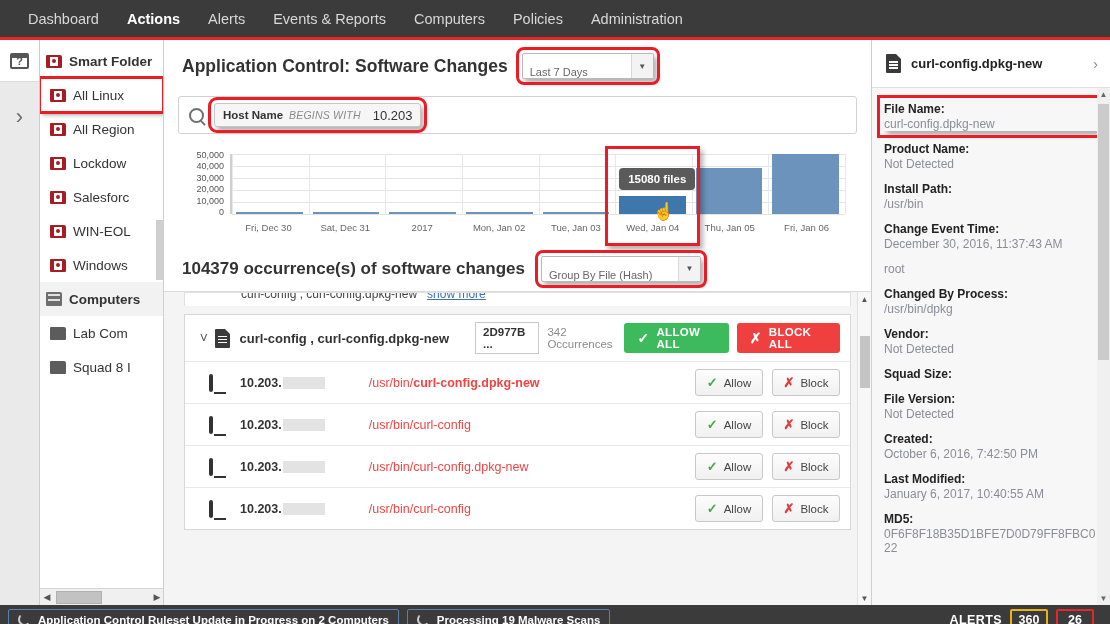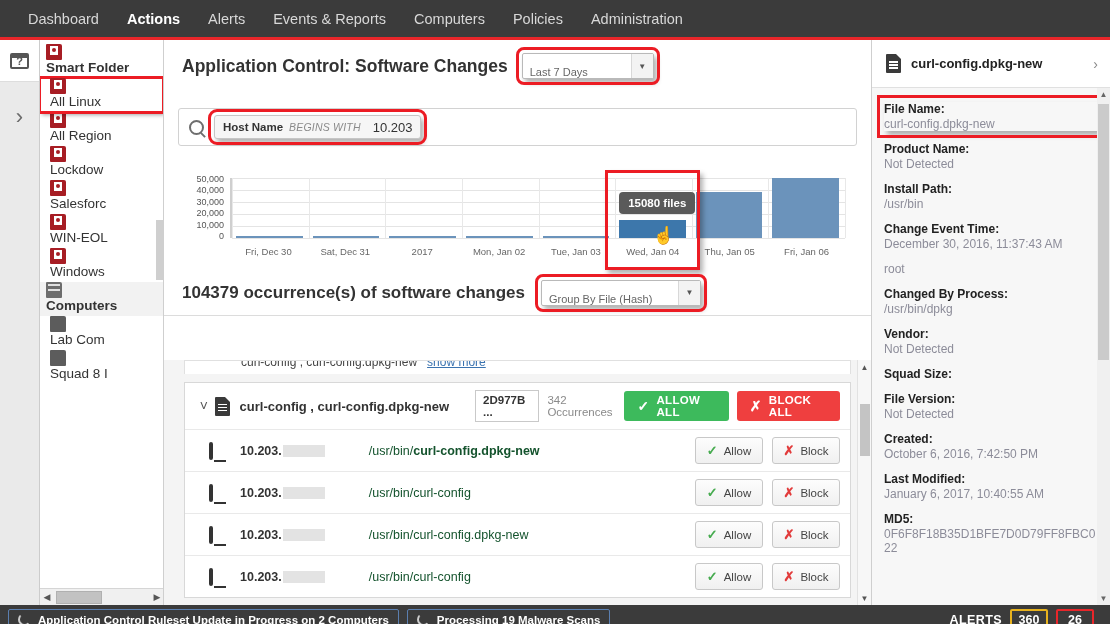--- a/index.html
+++ b/index.html
@@ -29,22 +29,22 @@
               font-size:11px; font-weight:bold; color:#555; display:flex; align-items:flex-end;
               justify-content:center; line-height:11px; }
   #helpicon::before { content:""; position:absolute; top:0; left:0; right:0; height:3px; background:#555;}
   #railexp { height:70px; display:flex; align-items:center; justify-content:center;
              font-size:22px; color:#6b6b6b; cursor:pointer; }
 
   
   #sidebar { width:124px; flex:0 0 124px; background:#fff; border-right:1px solid #cfcfcf;
              position:relative; overflow:hidden; }
   #treewrap { height:528px; overflow:hidden; padding-top:4px; position:relative;}
-  .trow { height:34px; display:flex; white-space:nowrap; font-size:13.5px;
-          color:#333; position:relative; padding-left:6px;flex-direction:column;}
+  .trow { height:34px; display:flex; align-items:center; white-space:nowrap; font-size:13.5px;
+          color:#333; position:relative; padding-left:6px;}
   .trow.ind1 { padding-left:10px; }
   .trow.hdr { font-weight:bold; padding-left:6px; }
   .trow.grouphdr { background:#f2f2f2; }
   .twist { position:absolute; left:12px; color:#9a9a9a; font-size:11px; }
   .ficon { width:16px; height:13px; margin-right:7px; flex:0 0 16px; position:relative;
            border-radius:1px 2px 1px 1px; }
   .ficon.smart { background:#a71d24; }
   .ficon.smart::before { content:""; position:absolute; left:4px; top:2px; width:8px; height:9px;
            background:#fff; }
   .ficon.smart::after { content:""; position:absolute; left:6px; top:4px; width:4px; height:4px;
@@ -67,21 +67,21 @@
   #titlebar { height:52px; display:flex; align-items:center; padding:0 18px; background:#fff;}
   #pagetitle { font-size:17.5px; font-weight:bold; color:#333; }
   .seldrop { position:relative; width:132px; height:26px; border:1px solid #b9b9b9; background:#fff;
              display:flex; align-items:flex-end; padding:0 24px 0 7px; font-size:11px; color:#666;
              border-radius:2px; cursor:pointer; }
   .seldrop .caret { position:absolute; right:0; top:0; bottom:0; width:22px; background:#f3f3f3;
              border-left:1px solid #d8d8d8; display:flex; align-items:center; justify-content:center;
              font-size:8px; color:#555; }
   .redbox { outline:3px solid #ec1c24; outline-offset:3px; box-shadow:3px 4px 5px rgba(0,0,0,.3); }
 
-  #searchbar { height:38px; margin:16px 14px; border:1px solid #d2d2d2; border-radius:3px;
+  #searchbar { height:38px; margin:4px 14px; border:1px solid #d2d2d2; border-radius:3px;
                display:flex; align-items:center; padding:0 10px; background:#fff; }
   #searchicon { width:15px;height:15px;border:2px solid #6e6e6e;border-radius:50%;position:relative;
                 margin-right:10px; flex:0 0 15px;}
   #searchicon::after{content:"";position:absolute;width:2px;height:6px;background:#6e6e6e;
                 right:-2px;bottom:-5px;transform:rotate(-45deg);}
   #facet { display:flex; align-items:center; border:1px solid #c6c6c6; border-radius:3px;
            background:#f6f6f6; height:24px; padding:0 8px; font-size:11.5px; }
   #facet .fname { font-weight:bold; color:#333; margin-right:6px; }
   #facet .fop { font-style:italic; color:#8a8a8a; font-size:10.5px; letter-spacing:.2px;}
   #qval { margin-left:12px; font-size:13px; color:#333; }
@@ -102,21 +102,21 @@
              padding:5px 9px; border-radius:4px; white-space:nowrap; }
   #cursorhand { position:absolute; font-size:17px; color:#222; }
   #chartredbox { position:absolute; border:3px solid #ec1c24; box-shadow:3px 4px 5px rgba(0,0,0,.3);}
 
   
   #occbar { height:46px; display:flex; align-items:center; padding:0 18px;
             border-bottom:1px solid #dcdcdc; }
   #occtext { font-size:17px; font-weight:bold; color:#333; }
 
   
-  #listwrap { flex:1 1 auto; position:relative; background:#f4f4f4; overflow:hidden; padding:0 14px 0 14px;margin-top:44px;}
+  #listwrap { flex:1 1 auto; position:relative; background:#f4f4f4; overflow:hidden; padding:0 14px 0 14px;}
   #clipped { height:14px; overflow:hidden; position:relative; background:#fff; margin:0 6px;
              border:1px solid #e0e0e0; border-bottom:none;}
   #clipped .crow { display:flex; align-items:center; font-size:12px; color:#444;
                    position:relative; top:-6px; padding-left:56px;}
   #clipped .showmore { color:#3b73af; text-decoration:underline; margin-left:10px;}
   #card { background:#fff; border:1px solid #d8d8d8; margin:8px 6px 0 6px; }
   .grouprow { height:46px; display:flex; align-items:center; padding:0 10px; }
   .chev { font-size:14px; color:#555; width:20px; text-align:center; cursor:pointer;}
   .docicon { width:15px; height:19px; background:#3a3a3a; margin:0 10px 0 2px; position:relative;
              border-radius:1px; flex:0 0 15px;}
@@ -134,21 +134,21 @@
   .bigbtn.block { background:#ef3f3f; margin-left:8px; }
   .bigbtn .gl { font-size:14px; }
   .hostrow { height:42px; display:flex; align-items:center; padding:0 10px 0 24px;
              border-top:1px solid #e9e9e9; }
   .moniconw { width:19px; margin-right:12px; flex:0 0 19px;}
   .monicon { width:18px; height:13px; border:2px solid #333; border-radius:2px; position:relative;}
   .monicon::after{content:"";position:absolute;left:3px;bottom:-4px;width:12px;height:2px;background:#333;}
   .hostip { font-size:12.5px; font-weight:bold; color:#333; flex:0 0 auto;}
   .redact { display:inline-block; width:42px; height:12px; background:#e3e3e3; vertical-align:-2px;
             margin-left:1px;}
-  .fpath { font-size:12.5px; color:#14532d; margin-left:44px; }
+  .fpath { font-size:12.5px; color:#ef4444; margin-left:44px; }
   .fpath b { font-weight:bold; }
   .smbtn { height:27px; min-width:68px; display:flex; align-items:center; justify-content:center;
            gap:6px; border:1px solid #c8c8c8; background:linear-gradient(#fdfdfd,#f0f0f0);
            border-radius:3px; font-size:11.5px; color:#444; cursor:pointer;}
   .smbtn.a { margin-left:auto; }
   .smbtn.b { margin-left:9px; }
   .ck { color:#46ab4f; font-size:13px; font-weight:bold;}
   .xx { color:#e23b3b; font-size:13px; font-weight:bold;}
   #vsb { position:absolute; right:0; top:0; width:14px; height:100%; background:#f7f7f7;
          border-left:1px solid #e2e2e2; }

